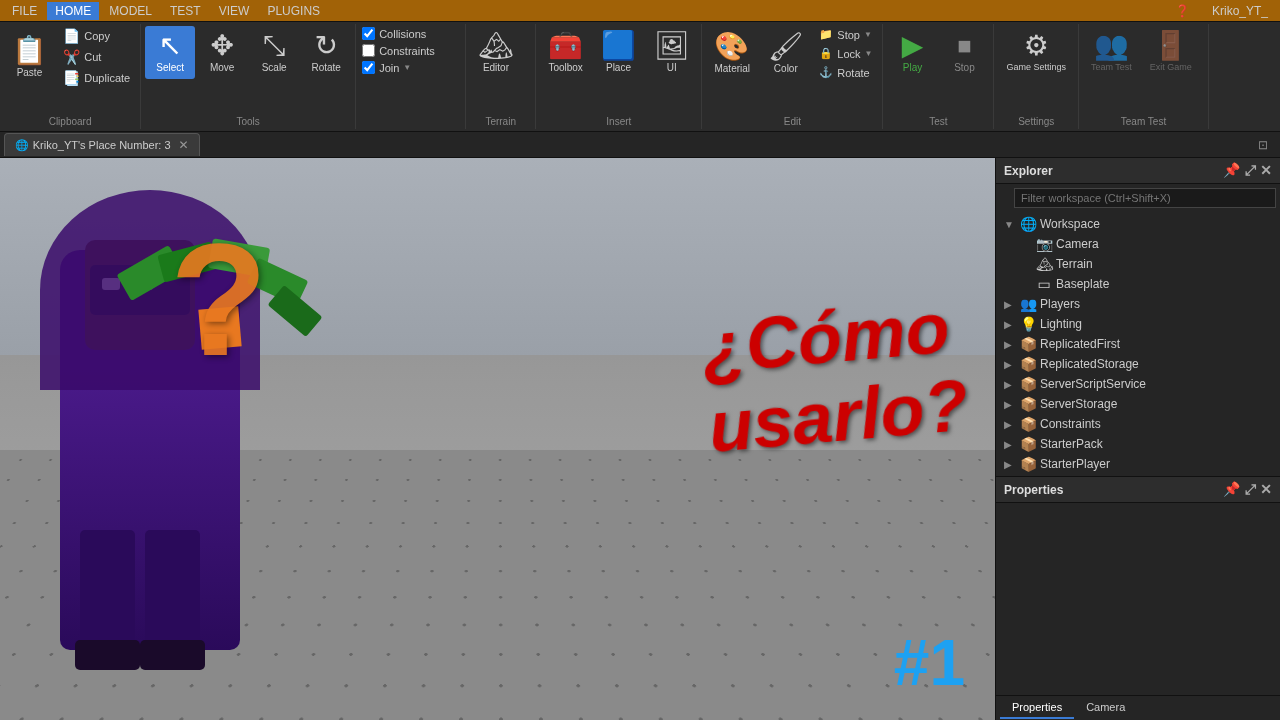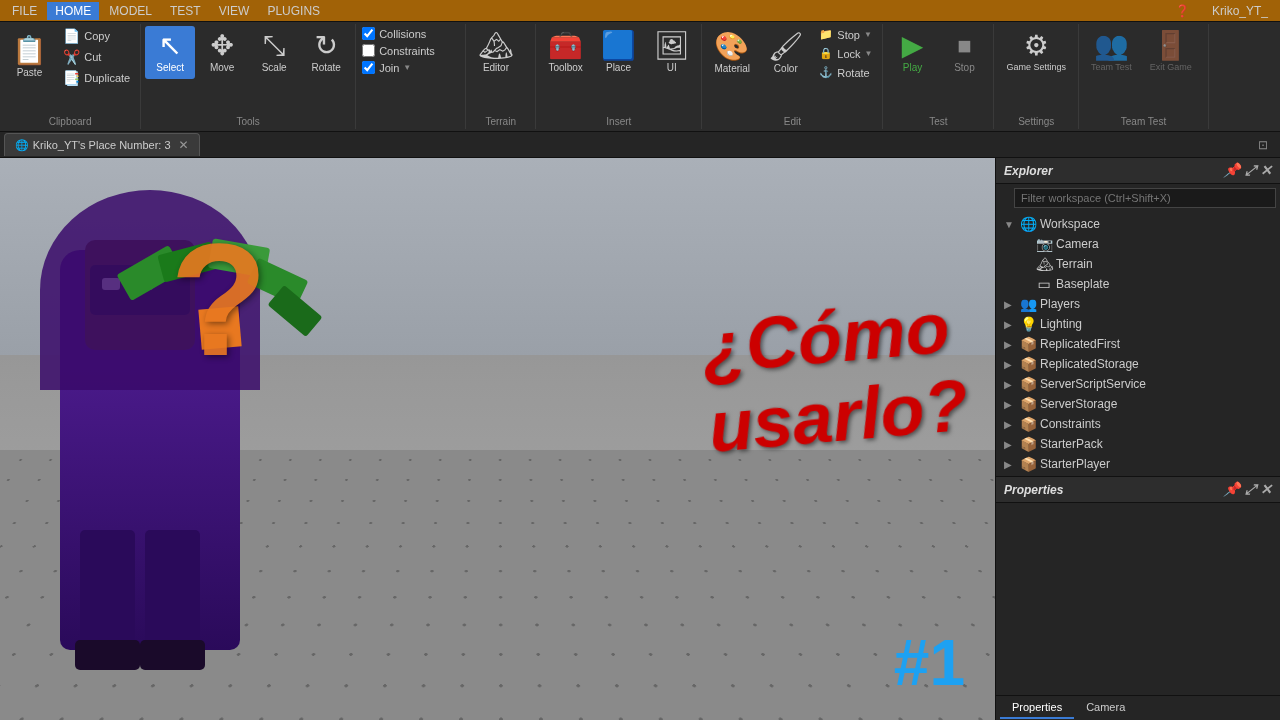--- a/index.html
+++ b/index.html
@@ -94,21 +94,21 @@
     #rightpanel {
       width: 285px; background: #252525; border-left: 1px solid #111;
       display: flex; flex-direction: column;
     }
     #explorer {
       flex: 1; display: flex; flex-direction: column; border-bottom: 1px solid #111;
     }
     .panel-header {
       display: flex; align-items: center; background: #2d2d2d;
       padding: 4px 8px; font-size: 12px; font-weight: bold; color: #ddd;
-      border-bottom: 1px solid #111; gap: 4px; font-style: italic;
+      border-bottom: 1px solid #111; gap: 4px;
     }
     .panel-header-actions { margin-left: auto; display: flex; gap: 4px; }
     .panel-header-actions span { cursor: pointer; color: #aaa; font-size: 14px; }
     .filter-input {
       background: #1a1a1a; border: 1px solid #444; color: #ccc;
       padding: 3px 6px; font-size: 11px; width: 100%; outline: none;
     }
     .explorer-list { flex: 1; overflow-y: auto; padding: 2px 0; }
     .tree-item {
       display: flex; align-items: center; gap: 4px; padding: 2px 8px;

